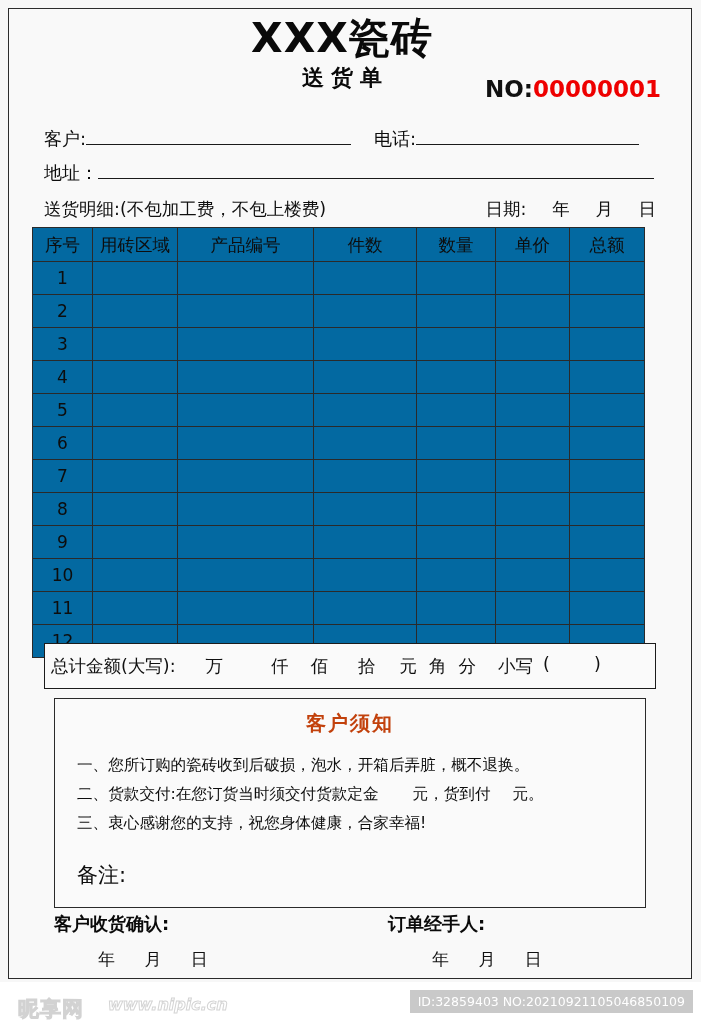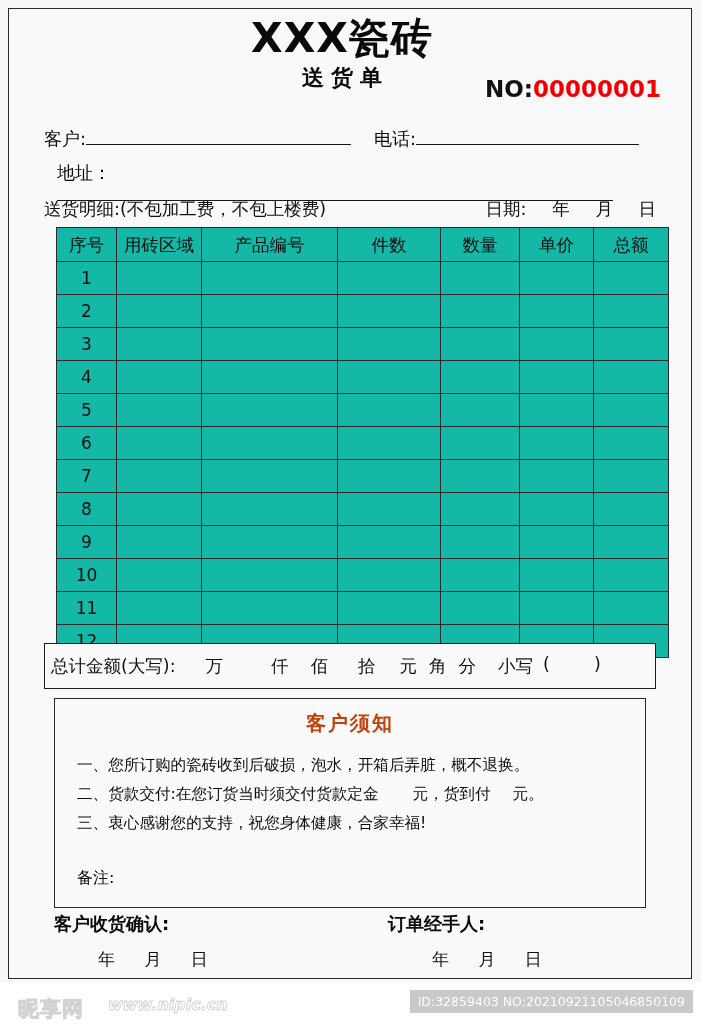--- a/index.html
+++ b/index.html
@@ -69,21 +69,21 @@
   
   .field-row {
     position: absolute;
     display: flex;
     align-items: baseline;
     font-size: 18px;
     white-space: nowrap;
   }
   .f-customer { left: 44px; top: 127px; }
   .f-phone    { left: 374px; top: 127px; }
-  .f-address  { left: 57px; top: 161px; flex-direction: column; }
+  .f-address  { left: 44px; top: 161px; }
 
   .field-label {
     font-size: 18px;
     color: #0d0d0d;
   }
   .rule {
     display: inline-block;
     border-bottom: 1.6px solid #1a1a1a;
     height: 15px;
   }
@@ -105,26 +105,26 @@
   }
   .detail-note { letter-spacing: 0px; }
   .date-group { display: flex; align-items: baseline; }
   .date-label { margin-right: 26px; }
   .ymd span { margin-left: 20px; }
   .ymd span:first-child { margin-left: 0; }
 
   
   table.goods {
     position: absolute;
-    left: 56px;
+    left: 32px;
     top: 227px;
     border-collapse: collapse;
     table-layout: fixed;
     width: 612px;
-    background: #14b8a6;
+    background: #0369a1;
   }
   table.goods td, table.goods th {
     border: 1.4px solid #2a2a2a;
     height: 32px;
     padding: 0;
     font-weight: normal;
     font-size: 17px;
     text-align: center;
     color: #0d0d0d;
   }
@@ -191,21 +191,21 @@
     line-height: 1.85;
     color: #0d0d0d;
   }
   .notice-item { white-space: nowrap; }
   .gap-sm { display: inline-block; width: 34px; }
   .gap-xs { display: inline-block; width: 22px; }
   .remark {
     position: absolute;
     left: 22px;
     bottom: 18px;
-    font-size: 16px;
+    font-size: 21px;
     color: #0d0d0d;
   }
 
   
   .sign-block { position: absolute; font-size: 18px; white-space: nowrap; }
   .sign-left  { left: 54px; top: 912px; }
   .sign-right { left: 388px; top: 912px; }
   .sign-label { font-weight: bold; color: #0a0a0a; }
   .sign-ymd { margin-top: 12px; margin-left: 44px; font-size: 17px; }
   .sign-ymd span { margin-left: 24px; }

